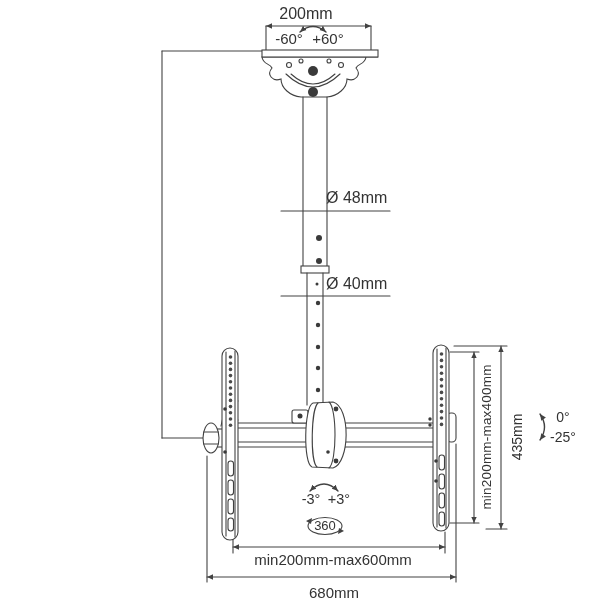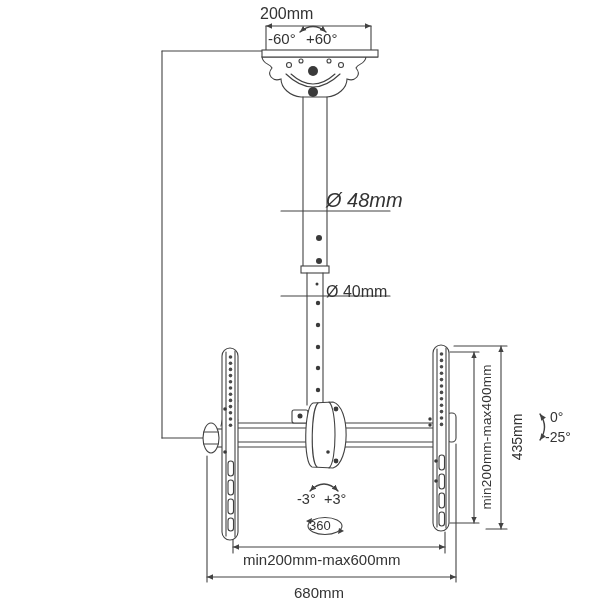--- a/index.html
+++ b/index.html
@@ -2,28 +2,28 @@
 <html><head>
 <meta charset="utf-8">
 <style>
   html,body { margin:0; padding:0; background:#ffffff; }
   #stage {
     position:relative; width:600px; height:600px; background:#ffffff;
     font-family:"Liberation Sans", sans-serif; color:#333333; overflow:hidden;
   }
   #stage svg { position:absolute; left:0; top:0; }
   .lbl { position:absolute; white-space:nowrap; color:#333333; }
-  .c { text-align:left; }
+  .c { text-align:center; }
   .v { transform:rotate(-90deg); transform-origin:center; text-align:center; }
 
   .lbl-top-width   { left:260px; top:5px;  width:92px;  font-size:16px; }
   .lbl-swivel-l    { left:268px; top:30px; width:42px;  font-size:15px; }
   .lbl-swivel-r    { left:306px; top:30px; width:44px;  font-size:15px; }
-  .lbl-dia48       { left:326px; top:189px; font-size:20px;font-style:italic; }
-  .lbl-dia40       { left:326px; top:283px; font-size:16px;text-align:right; }
+  .lbl-dia48       { left:326px; top:189px; font-size:16px; }
+  .lbl-dia40       { left:326px; top:275px; font-size:16px;text-align:right; }
   .lbl-adjustable  { left:17px;  top:261px; font-size:15.5px; line-height:19px; }
   .lbl-vesa-v      { left:402px; top:429px; width:170px; height:16px; font-size:13.5px; letter-spacing:0.2px; }
   .lbl-435         { left:487px; top:429px; width:60px;  height:16px; font-size:14px; }
   .lbl-tilt0       { left:550px; top:409px; width:26px; font-size:14px; }
   .lbl-tilt25      { left:545px; top:429px; width:36px; font-size:14px; }
   .lbl-lvl-l       { left:297px; top:491px; width:28px; font-size:14.5px; }
   .lbl-lvl-r       { left:324px; top:491px; width:30px; font-size:14.5px; }
   .lbl-360         { left:309px; top:518px; width:32px; font-size:13px; }
   .lbl-vesa-h      { left:243px; top:551px; width:180px; font-size:15px; }
   .lbl-680         { left:294px; top:584px; width:80px;  font-size:15px; }

